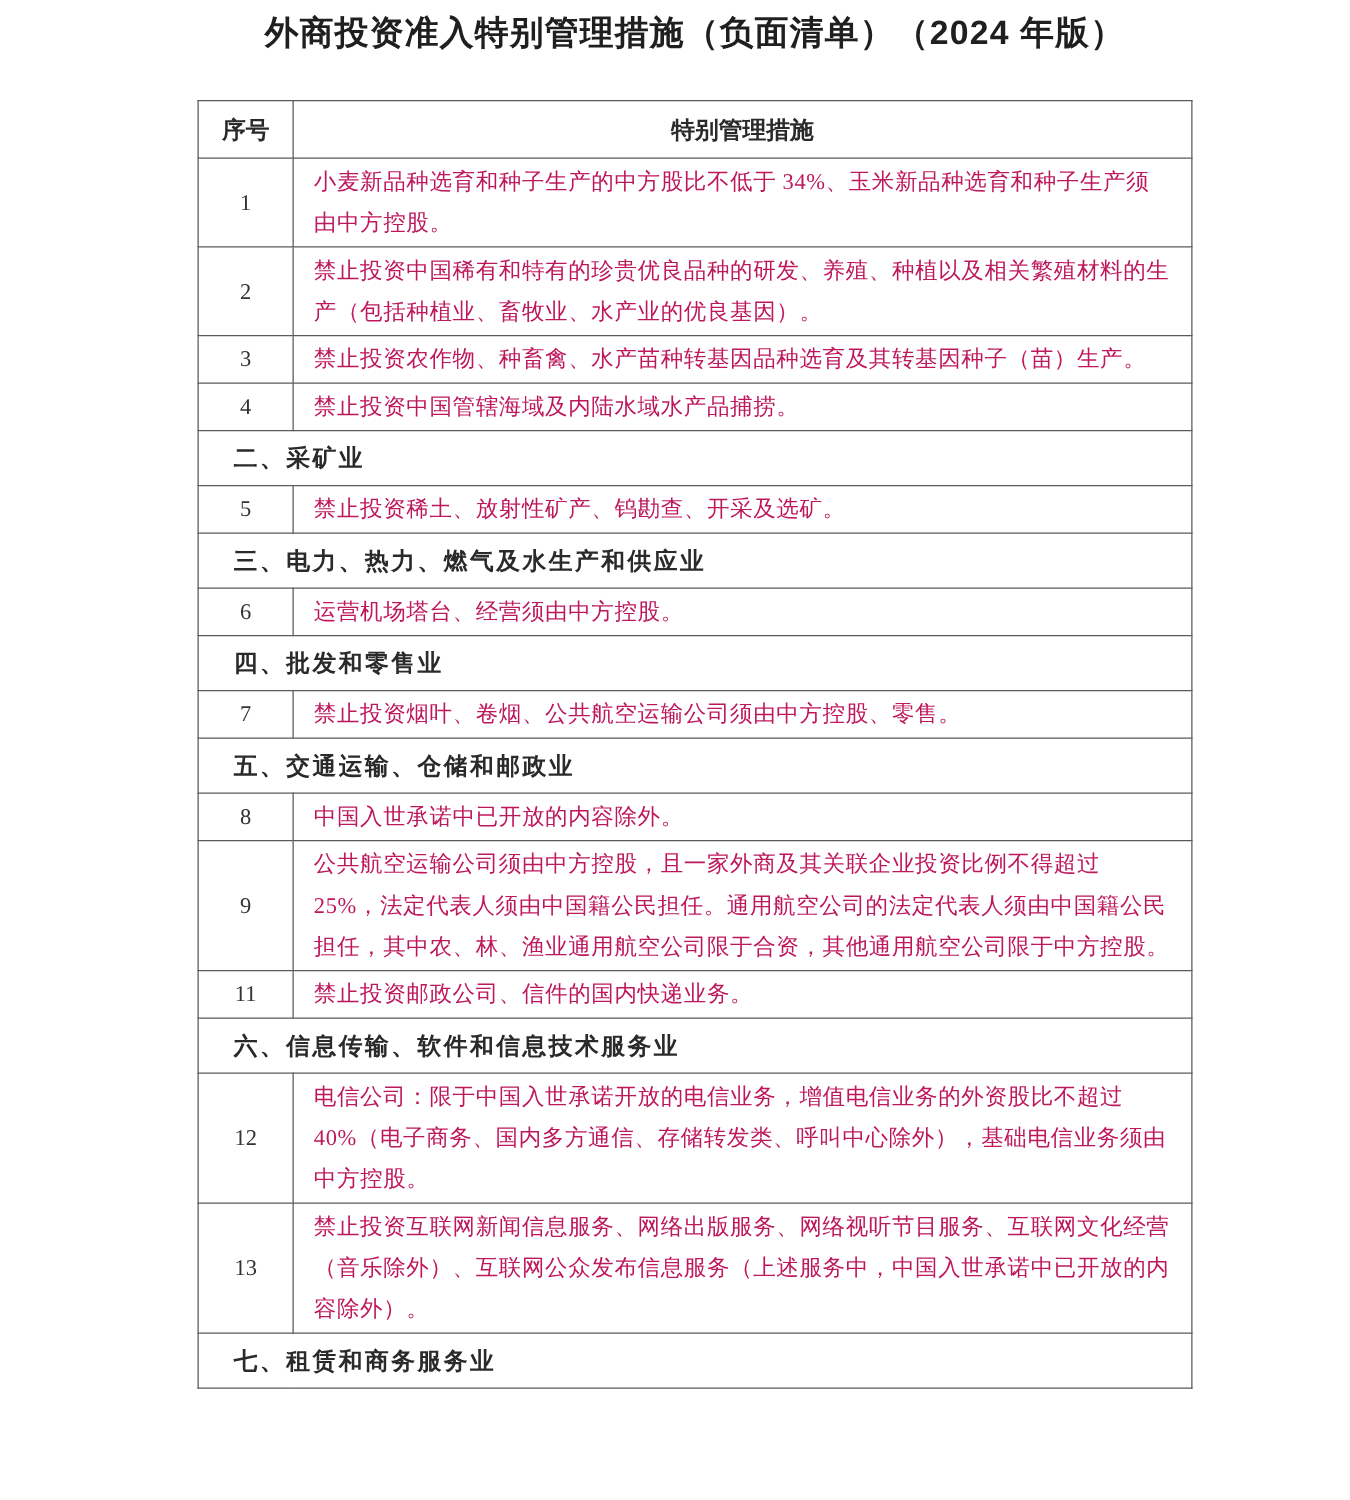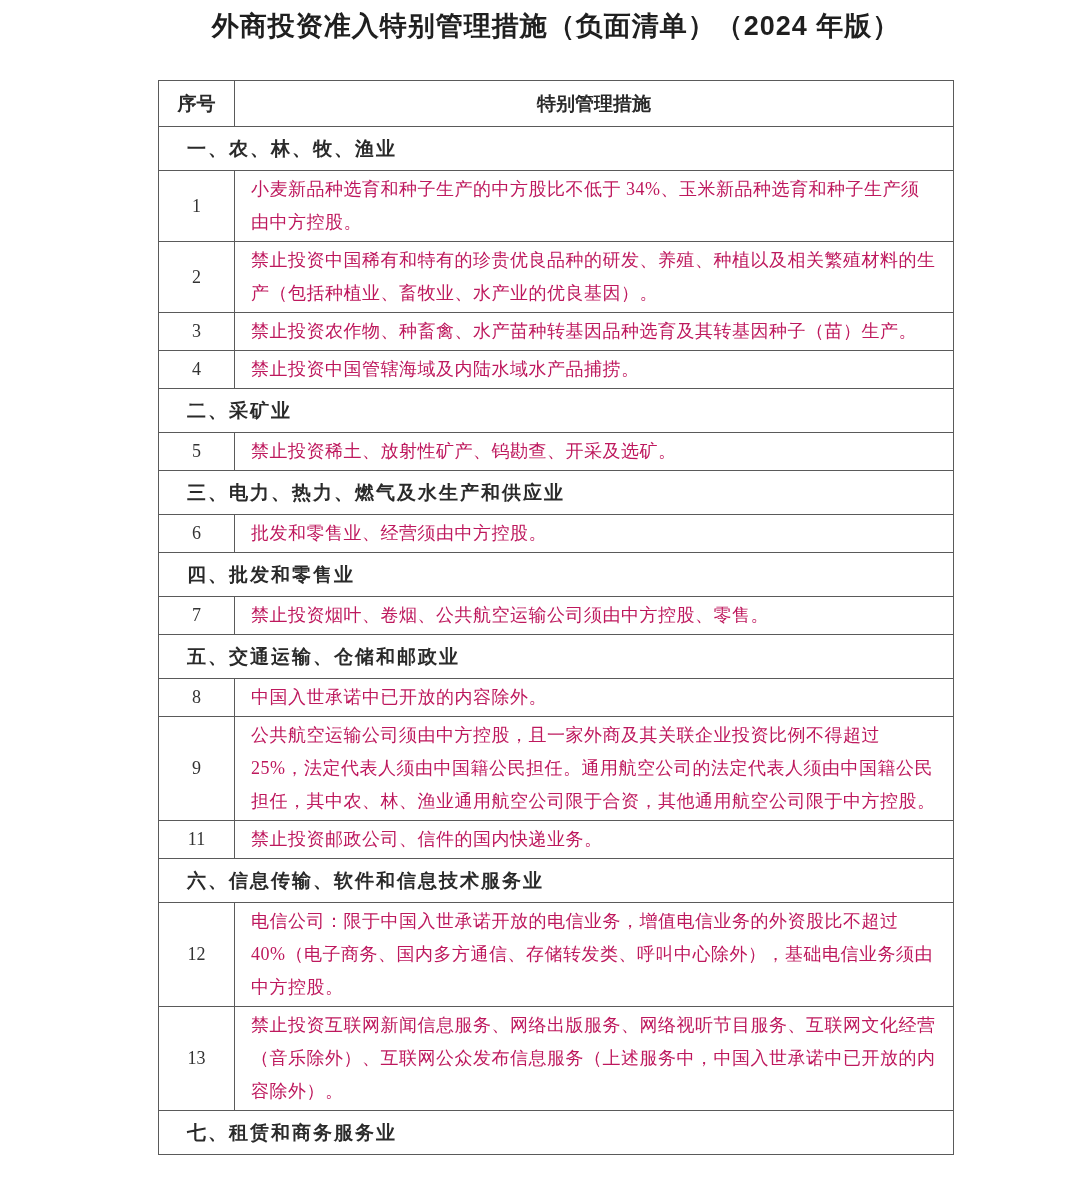--- a/index.html
+++ b/index.html
@@ -85,23 +85,20 @@
       <col class="col-measure">
     </colgroup>
     <thead>
       <tr>
         <th class="header-index">序号</th>
         <th class="header-measure">特别管理措施</th>
       </tr>
     </thead>
     <tbody>
 
-    <tr>
-          <td colspan="2" class="section-cell">一、农、林、牧、渔业</td>
-        </tr>
         <tr>
           <td class="index-cell">1</td>
           <td class="measure-cell">小麦新品种选育和种子生产的中方股比不低于 34%、玉米新品种选育和种子生产须由中方控股。</td>
         </tr>
         <tr>
           <td class="index-cell">2</td>
           <td class="measure-cell">禁止投资中国稀有和特有的珍贵优良品种的研发、养殖、种植以及相关繁殖材料的生产（包括种植业、畜牧业、水产业的优良基因）。</td>
         </tr>
         <tr>
           <td class="index-cell">3</td>
@@ -116,21 +113,21 @@
         </tr>
         <tr>
           <td class="index-cell">5</td>
           <td class="measure-cell">禁止投资稀土、放射性矿产、钨勘查、开采及选矿。</td>
         </tr>
         <tr>
           <td colspan="2" class="section-cell">三、电力、热力、燃气及水生产和供应业</td>
         </tr>
         <tr>
           <td class="index-cell">6</td>
-          <td class="measure-cell">批发和零售业、经营须由中方控股。</td>
+          <td class="measure-cell">运营机场塔台、经营须由中方控股。</td>
         </tr>
         <tr>
           <td colspan="2" class="section-cell">四、批发和零售业</td>
         </tr>
         <tr>
           <td class="index-cell">7</td>
           <td class="measure-cell">禁止投资烟叶、卷烟、公共航空运输公司须由中方控股、零售。</td>
         </tr>
         <tr>
           <td colspan="2" class="section-cell">五、交通运输、仓储和邮政业</td>

